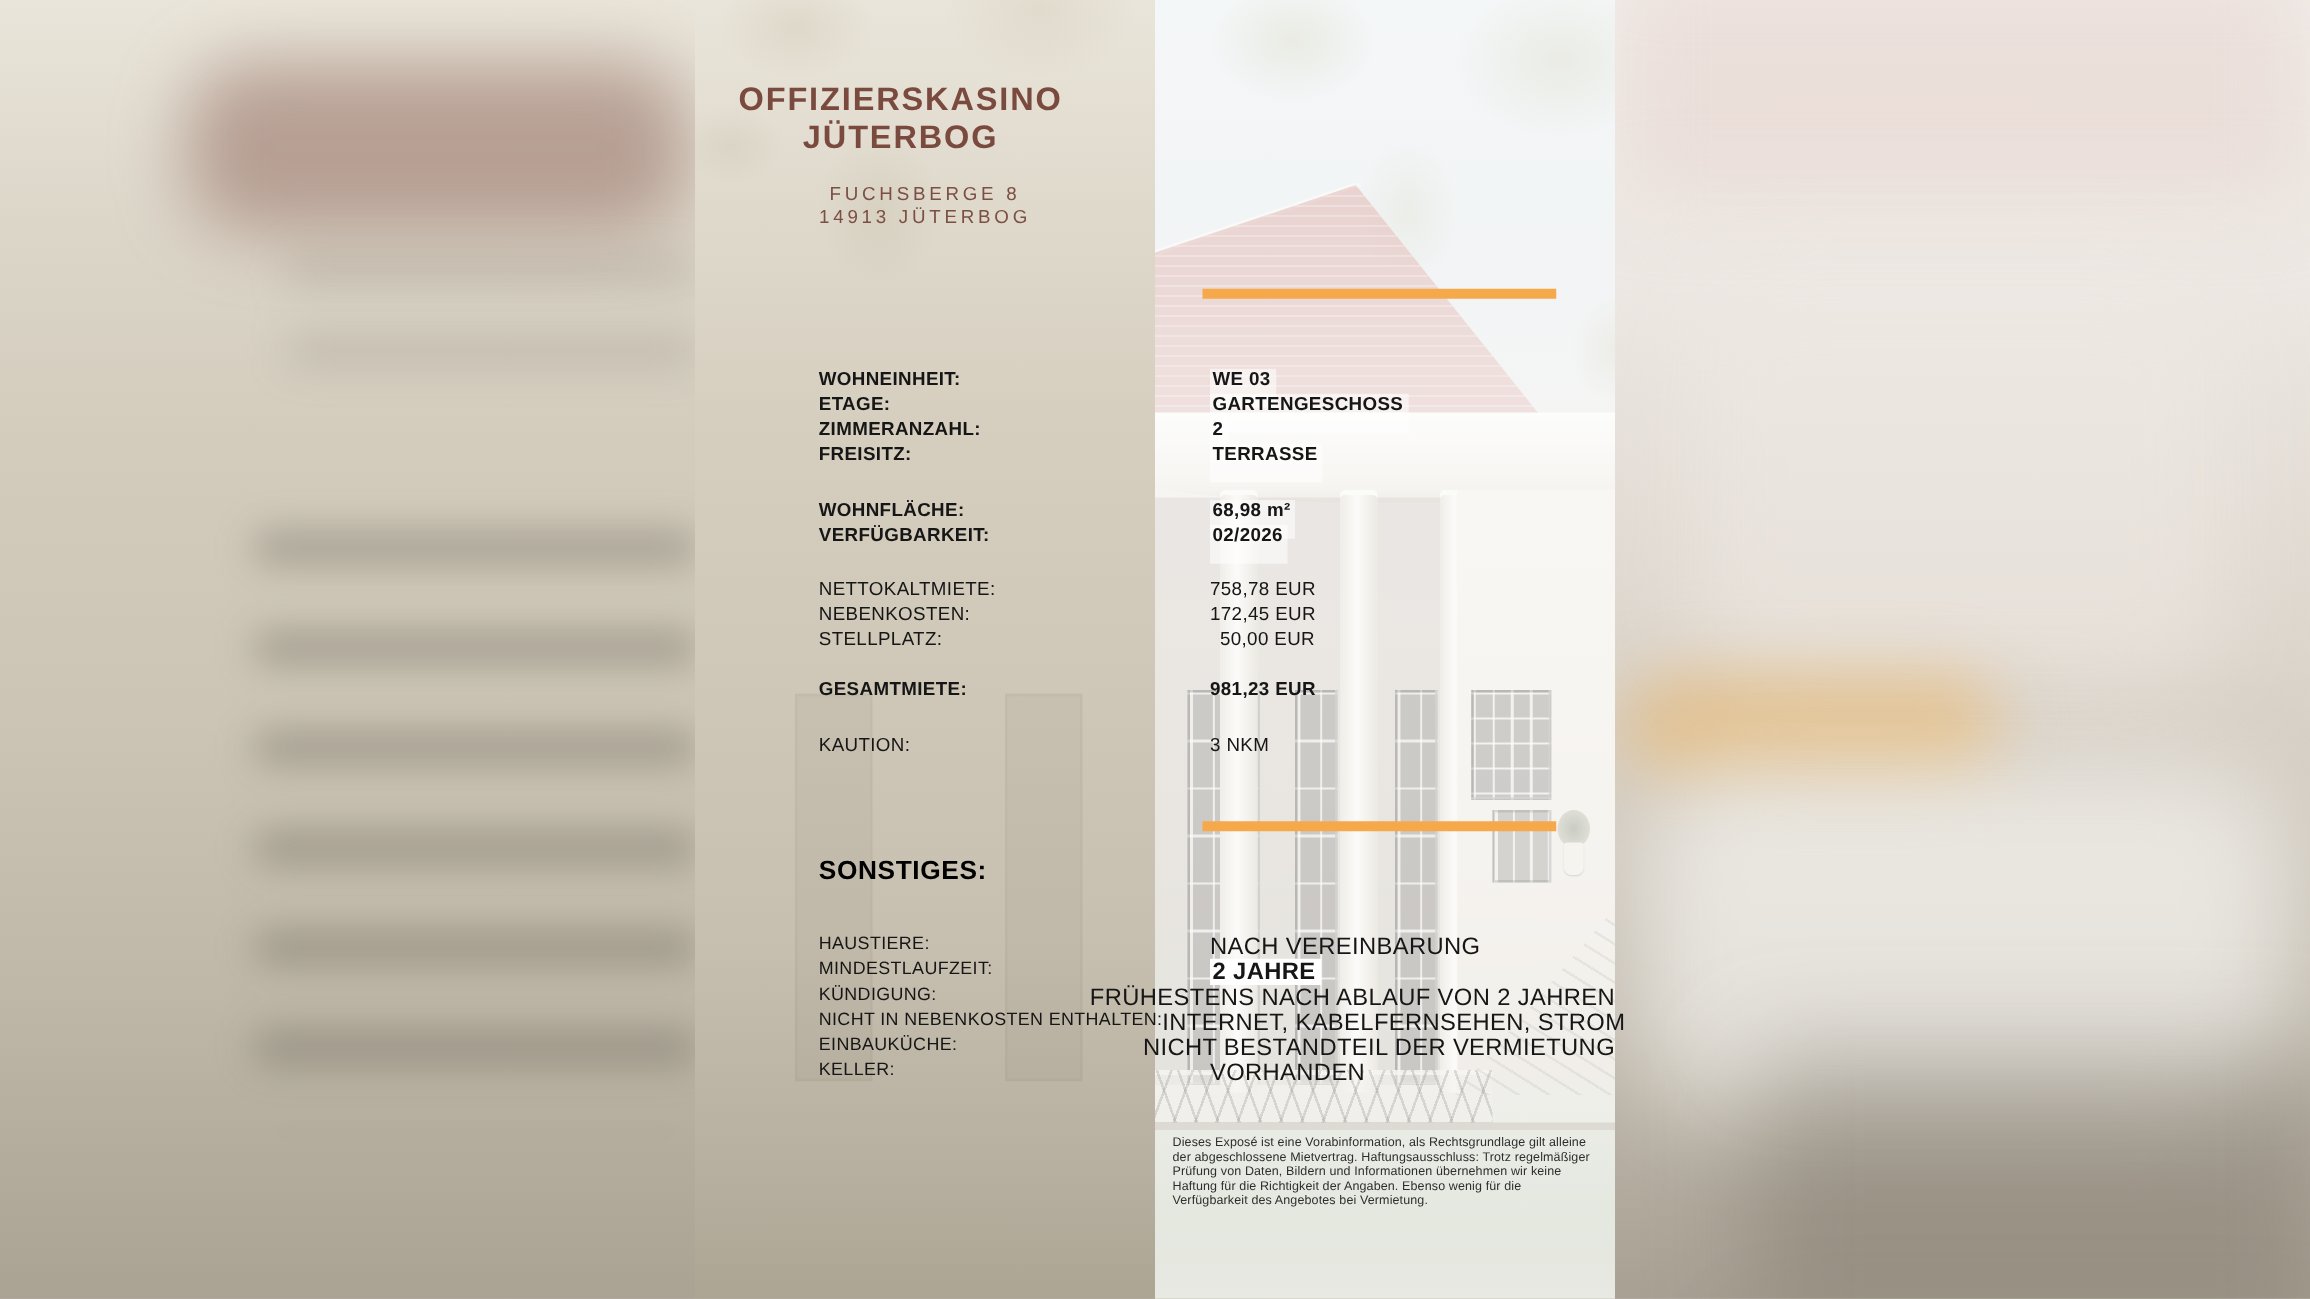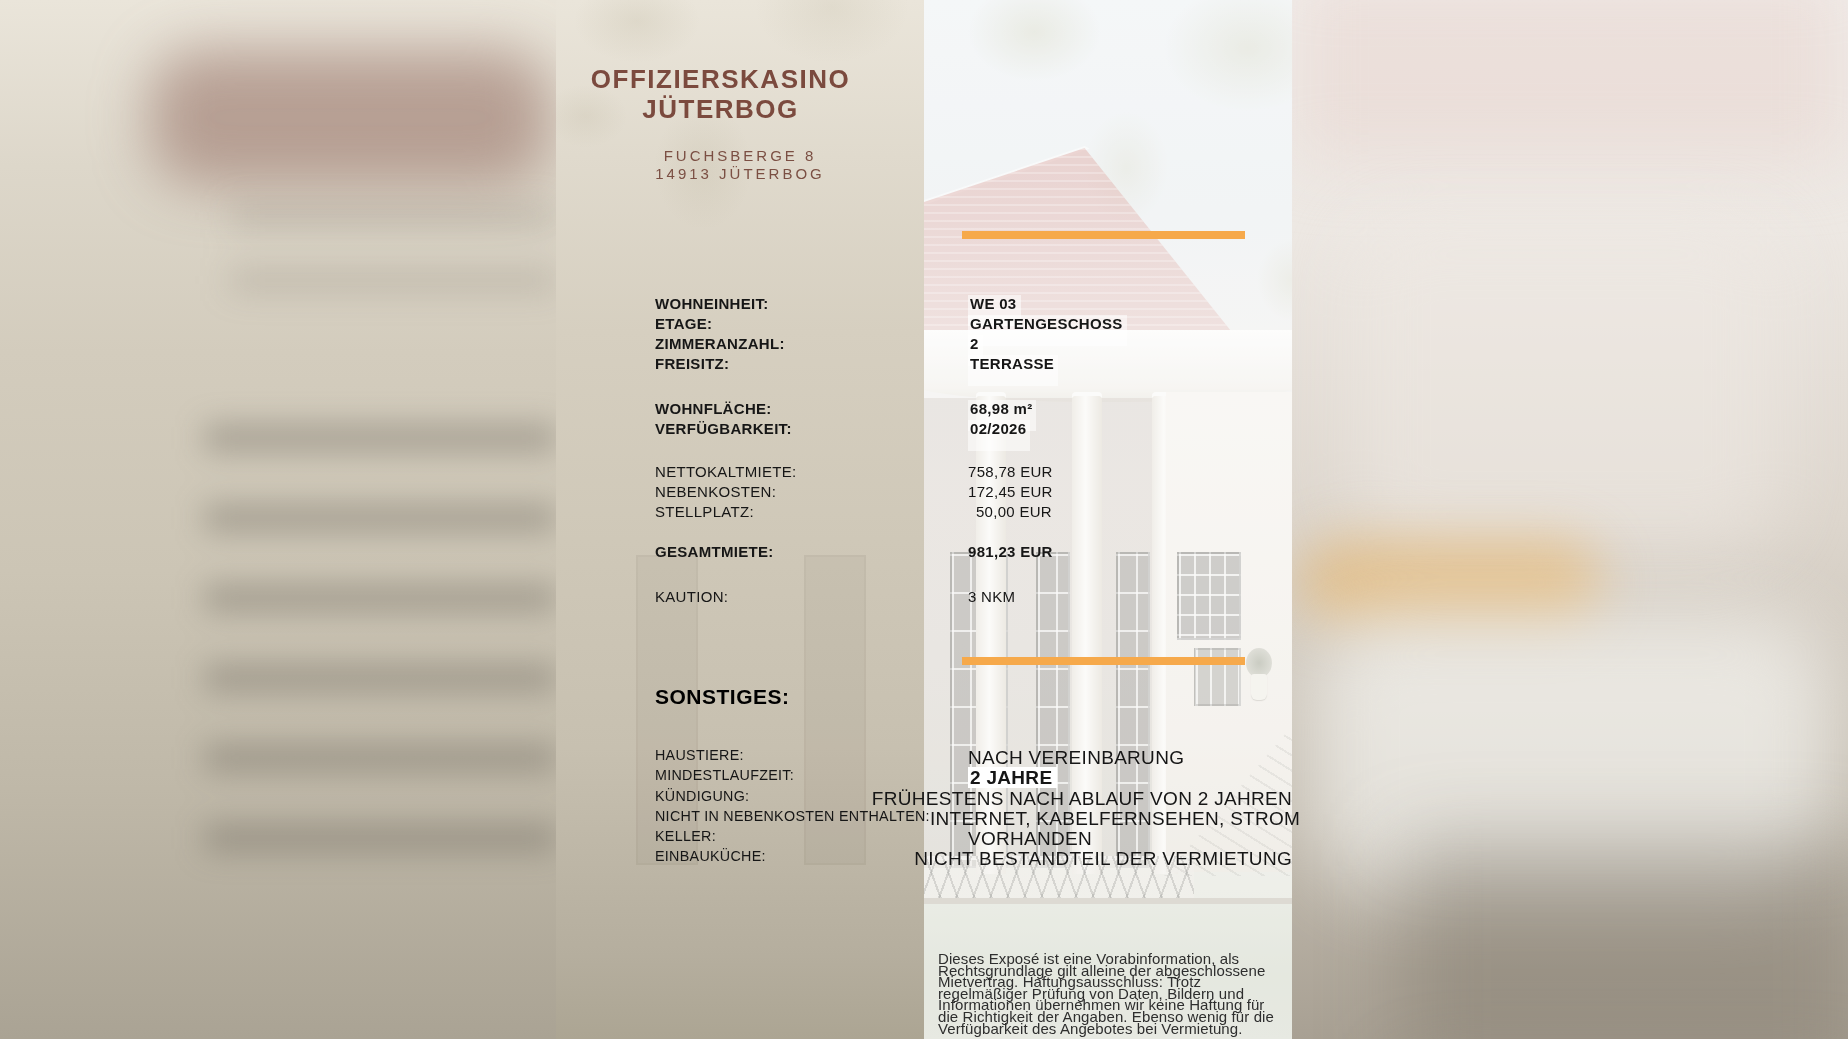--- a/index.html
+++ b/index.html
@@ -126,22 +126,22 @@
   .hl-solid { background:#ffffff; padding:0 5px 0 2px;margin-top:36px; }
 
   .sonstiges { position:absolute; left:99px; top:685px; font-size:21px; font-weight:bold;
     letter-spacing:0.5px; color:#000000; z-index:5; }
 
   .rows2 { position:absolute; left:0; top:747px; width:736px; z-index:5; }
   .rows2 .row { height:20.3px; }
   .rows2 .lbl { font-size:14.3px; }
   .rows2 .val { font-size:19px; }
 
-  .disclaimer { position:absolute; left:382px; top:953px; width:338px; z-index:5;
-    font-size:15px; line-height:11.6px; color:#2e2e2e; letter-spacing:0.1px; }
+  .disclaimer { position:absolute; left:382px; top:909px; width:338px; z-index:5;
+    font-size:10px; line-height:11.6px; color:#2e2e2e; letter-spacing:0.1px; }
 </style>
 </head>
 <body>
 
 <div class="screen">
 
   <div class="bg-left">
     <div class="smudge-title"></div>
     <div class="smudge-rows2"></div>
     <div class="smudge-rows"></div>
@@ -261,25 +261,25 @@
       </div>
       <div class="row">
         <div class="lbl">KÜNDIGUNG:</div>
         <div class="val">FRÜHESTENS NACH ABLAUF VON 2 JAHREN</div>
       </div>
       <div class="row">
         <div class="lbl">NICHT IN NEBENKOSTEN ENTHALTEN:</div>
         <div class="val">INTERNET, KABELFERNSEHEN, STROM</div>
       </div>
       <div class="row">
+        <div class="lbl">EINBAUKÜCHE:</div>
+        <div class="val">NICHT BESTANDTEIL DER VERMIETUNG</div>
+      </div>
+      <div class="row">
         <div class="lbl">KELLER:</div>
         <div class="val">VORHANDEN</div>
       </div>
-      <div class="row">
-        <div class="lbl">EINBAUKÜCHE:</div>
-        <div class="val">NICHT BESTANDTEIL DER VERMIETUNG</div>
-      </div>
     </div>
 
     <div class="disclaimer">Dieses Exposé ist eine Vorabinformation, als Rechtsgrundlage gilt alleine der abgeschlossene Mietvertrag. Haftungsausschluss: Trotz regelmäßiger Prüfung von Daten, Bildern und Informationen übernehmen wir keine Haftung für die Richtigkeit der Angaben. Ebenso wenig für die Verfügbarkeit des Angebotes bei Vermietung.</div>
 
   </div>
 </div>
 
 </body></html>

